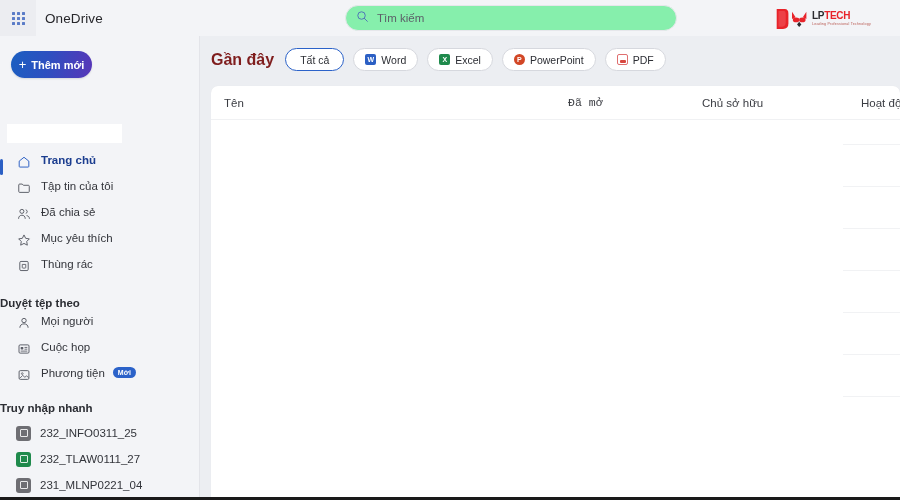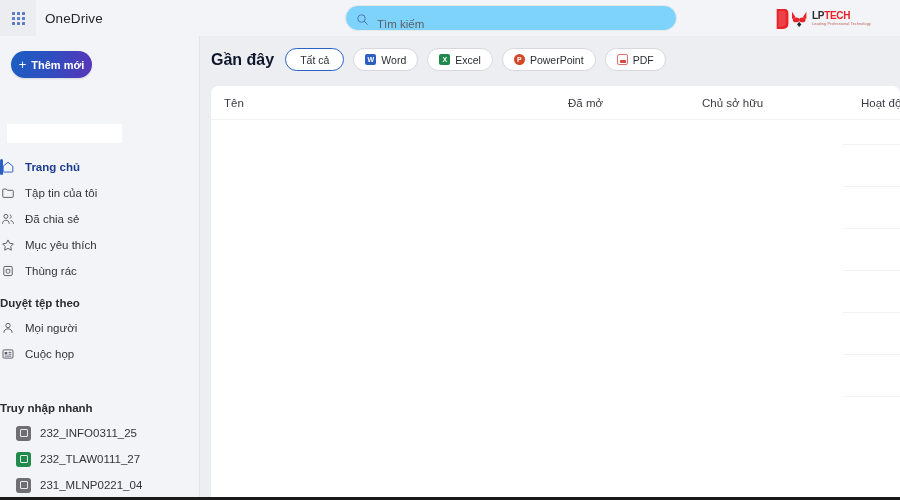--- a/index.html
+++ b/index.html
@@ -49,24 +49,24 @@
     margin-left: 9px;
     font-size: 13.5px;
     color: #27272b;
     letter-spacing: 0.1px;
   }
 
   .searchwrap {
     position: absolute;
     left: 345px; top: 5px;
     width: 332px; height: 26px;
-    background: #7dd3fc;
+    background: #86efac;
     border-radius: 14px;
     display: flex;
-    align-items: flex-end;
+    align-items: center;
     padding: 0 10px;
     border: 1px solid #e6e7eb;
     cursor: text;
   }
   .searchwrap svg { flex: none; }
   .search-input {
     border: none; outline: none;
     background: transparent;
     font-family: "Liberation Sans", sans-serif;
     font-size: 11.5px;
@@ -133,22 +133,23 @@
     left: 7px; top: 88px;
     width: 115px; height: 19px;
     background: #ffffff;
   }
 
   .navlist { position: absolute; top: 118px; left: 0; width: 200px; }
 
   .navitem {
     position: relative;
     display: flex;
-    align-items: center;
+    align-items: flex-start;
     height: 26px;
+    padding-left: 16px;
     cursor: pointer;
     font-size: 11.5px;
     color: #33353b;
   }
   .navitem .nicon {
     width: 16px; height: 16px;
     display: flex; align-items: center; justify-content: center;
     flex: none;
     color: #5a5d66;
   }
@@ -224,21 +225,21 @@
   .filterbar {
     position: absolute;
     top: 12px; left: 10px;
     display: flex;
     align-items: center;
     gap: 9px;
   }
   .recent-title {
     font-size: 16px;
     font-weight: bold;
-    color: #0f172a;
+    color: #7f1d1d;
     margin-right: 2px;
   }
   .chip {
     height: 23px;
     border-radius: 13px;
     background: #ffffff;
     border: 1px solid #d6d8de;
     display: flex;
     align-items: center;
     gap: 5px;
@@ -293,21 +294,21 @@
     position: relative;
     height: 34px;
     display: flex;
     align-items: center;
     font-size: 11.5px;
     color: #3a3c42;
     border-bottom: 1px solid #f0f1f3;
   }
   .colheads .ch { position: absolute; white-space: nowrap; cursor: pointer; }
   .ch-name   { left: 13px; }
-  .ch-opened { left: 357px; }
+  .ch-opened { left: 357px; font-family: Liberation Mono, monospace; }
   .ch-owner  { left: 491px; }
   .ch-activity { left: 633px; margin-left: 17px; }
 
   .rows { position: relative; height: 416px; }
   .rowline {
     position: absolute;
     left: 632px;
     width: 57px;
     height: 1px;
     background: #f1f2f4;
@@ -443,20 +444,31 @@
             <rect x="2.3" y="3.3" width="11.4" height="9.4" rx="1.3" stroke="currentColor" stroke-width="1.1"></rect>
             <rect x="4.2" y="5.6" width="3" height="3" rx="0.5" fill="currentColor"></rect>
             <line x1="8.6" y1="6.2" x2="11.8" y2="6.2" stroke="currentColor" stroke-width="1"></line>
             <line x1="8.6" y1="8.2" x2="11.8" y2="8.2" stroke="currentColor" stroke-width="1"></line>
             <line x1="4.2" y1="10.4" x2="11.8" y2="10.4" stroke="currentColor" stroke-width="1"></line>
           </svg>
         </span>
         <span class="nlabel">Cuộc họp</span>
       </div>
 
+      <div class="navitem">
+        <span class="nicon">
+          <svg width="14" height="14" viewBox="0 0 16 16" fill="none">
+            <rect x="2.4" y="3" width="11.2" height="10" rx="1.4" stroke="currentColor" stroke-width="1.1"></rect>
+            <circle cx="6" cy="6.4" r="1" stroke="currentColor" stroke-width="0.9"></circle>
+            <path d="M3.2 11.8 L6.5 8.4 L9 10.6 L11 8.9 L13 11" stroke="currentColor" stroke-width="1" stroke-linejoin="round"></path>
+          </svg>
+        </span>
+        <span class="nlabel">Phương tiện</span>
+        <span class="badge">Mới</span>
+      </div>
     </div>
 
     <div class="quick">
       <div class="section-title" style="margin-top:0;">Truy nhập nhanh</div>
 
       <div class="quickitem">
         <span class="qicon" style="background:#6e6e73;">
             <span class="mark"></span>
           </span>
         <span class="qlabel">232_INFO0311_25</span>

